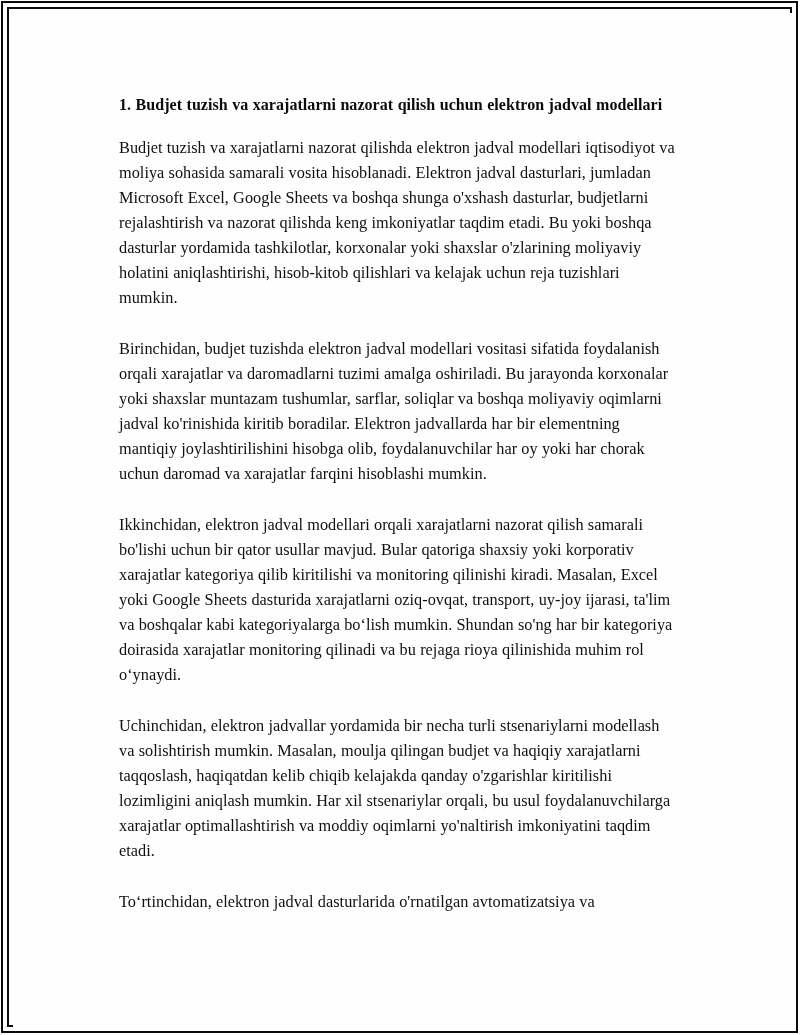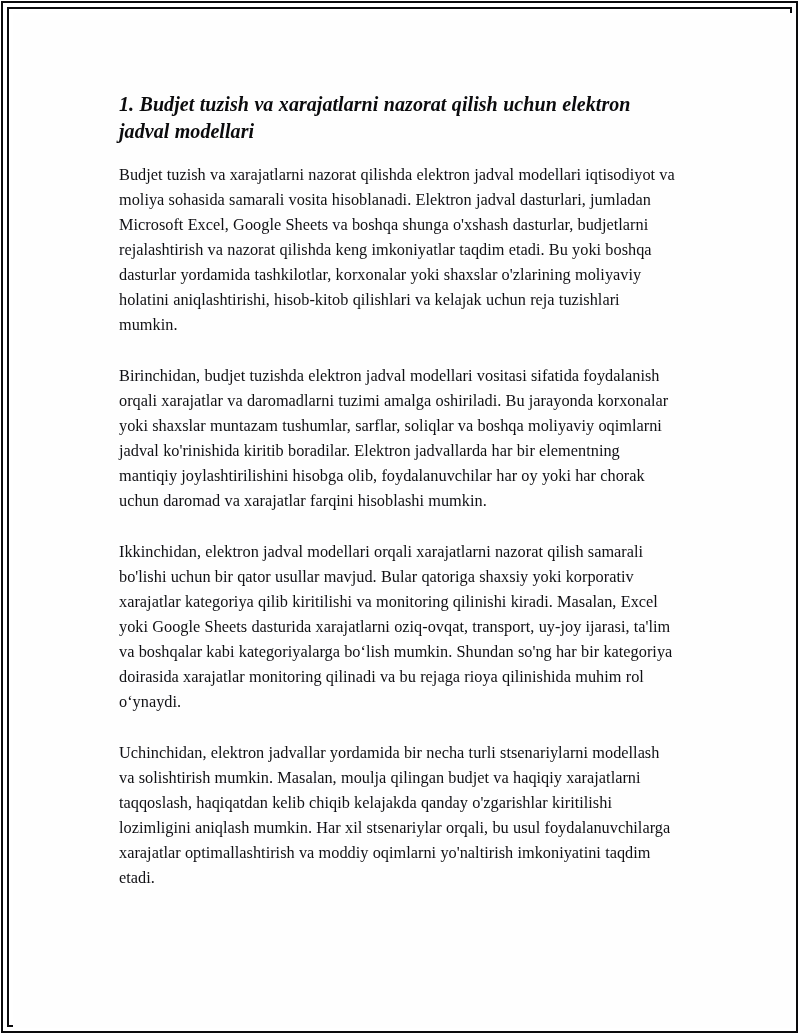--- a/index.html
+++ b/index.html
@@ -50,28 +50,27 @@
   }
 
   .content {
     position: absolute;
     left: 106px;
     top: 78px;
     width: 556px;
   }
 
   .doc-heading {
-    font-size: 20px;
+    font-size: 16px;
     font-weight: bold;
     line-height: 27px;
     color: #0b0b0d;
     margin: 0 0 17px 0;
     letter-spacing: 0.05px;
     word-spacing: 0.4px;
-    font-style: italic;
   }
 
   .doc-paragraph {
     font-size: 16.3px;
     line-height: 25px;
     color: #101014;
     margin: 0 0 26px 0;
     text-align: left;
     letter-spacing: 0.02px;
     word-spacing: 0.15px;
@@ -98,16 +97,17 @@
       <h1 class="doc-heading">1. Budjet tuzish va xarajatlarni nazorat qilish uchun elektron jadval modellari</h1>
 
       <p class="doc-paragraph">Budjet tuzish va xarajatlarni nazorat qilishda elektron jadval modellari iqtisodiyot va moliya sohasida samarali vosita hisoblanadi. Elektron jadval dasturlari, jumladan Microsoft Excel, Google Sheets va boshqa shunga o'xshash dasturlar, budjetlarni rejalashtirish va nazorat qilishda keng imkoniyatlar taqdim etadi. Bu yoki boshqa dasturlar yordamida tashkilotlar, korxonalar yoki shaxslar o'zlarining moliyaviy holatini aniqlashtirishi, hisob-kitob qilishlari va kelajak uchun reja tuzishlari mumkin.</p>
 
       <p class="doc-paragraph">Birinchidan, budjet tuzishda elektron jadval modellari vositasi sifatida foydalanish orqali xarajatlar va daromadlarni tuzimi amalga oshiriladi. Bu jarayonda korxonalar yoki shaxslar muntazam tushumlar, sarflar, soliqlar va boshqa moliyaviy oqimlarni jadval ko'rinishida kiritib boradilar. Elektron jadvallarda har bir elementning mantiqiy joylashtirilishini hisobga olib, foydalanuvchilar har oy yoki har chorak uchun daromad va xarajatlar farqini hisoblashi mumkin.</p>
 
       <p class="doc-paragraph">Ikkinchidan, elektron jadval modellari orqali xarajatlarni nazorat qilish samarali bo'lishi uchun bir qator usullar mavjud. Bular qatoriga shaxsiy yoki korporativ xarajatlar kategoriya qilib kiritilishi va monitoring qilinishi kiradi. Masalan, Excel yoki Google Sheets dasturida xarajatlarni oziq-ovqat, transport, uy-joy ijarasi, ta'lim va boshqalar kabi kategoriyalarga bo‘lish mumkin. Shundan so'ng har bir kategoriya doirasida xarajatlar monitoring qilinadi va bu rejaga rioya qilinishida muhim rol o‘ynaydi.</p>
 
       <p class="doc-paragraph">Uchinchidan, elektron jadvallar yordamida bir necha turli stsenariylarni modellash va solishtirish mumkin. Masalan, moulja qilingan budjet va haqiqiy xarajatlarni taqqoslash, haqiqatdan kelib chiqib kelajakda qanday o'zgarishlar kiritilishi lozimligini aniqlash mumkin. Har xil stsenariylar orqali, bu usul foydalanuvchilarga xarajatlar optimallashtirish va moddiy oqimlarni yo'naltirish imkoniyatini taqdim etadi.</p>
 
+      <p class="doc-paragraph">To‘rtinchidan, elektron jadval dasturlarida o'rnatilgan avtomatizatsiya va</p>
 
     </div>
   </div>
 </div>
 
 </body></html>

